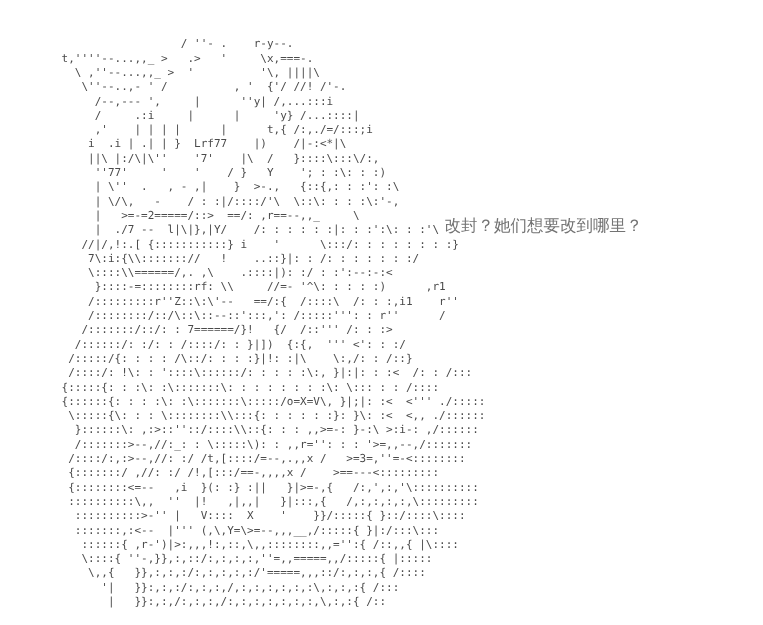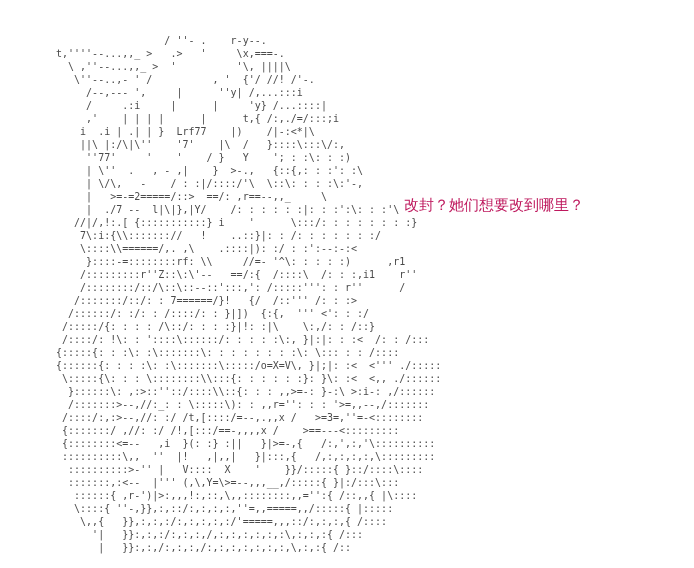--- a/index.html
+++ b/index.html
@@ -28,21 +28,21 @@
     white-space: pre;
     letter-spacing: 0;
   }
   .dialogue {
     position: absolute;
     left: 404px;
     top: 196px;
     font-family: "DejaVu Sans", "Liberation Sans", sans-serif;
     font-size: 15px;
     line-height: 18px;
-    color: #be185d;
+    color: #737373;
     white-space: nowrap;
   }
 </style>
 </head>
 <body>
 
 <div class="canvas">
   <pre class="aa">                  / ''- .    r-y--.
 t,''''--...,,_ &gt;   .&gt;   '     \x,===-.
   \ ,''--...,,_ &gt;  '          '\, ||||\

